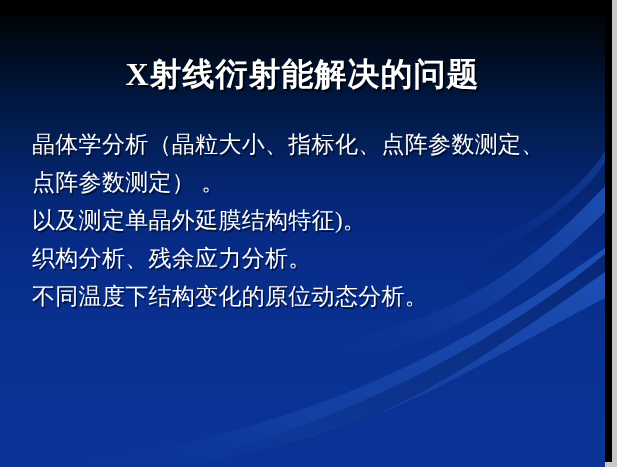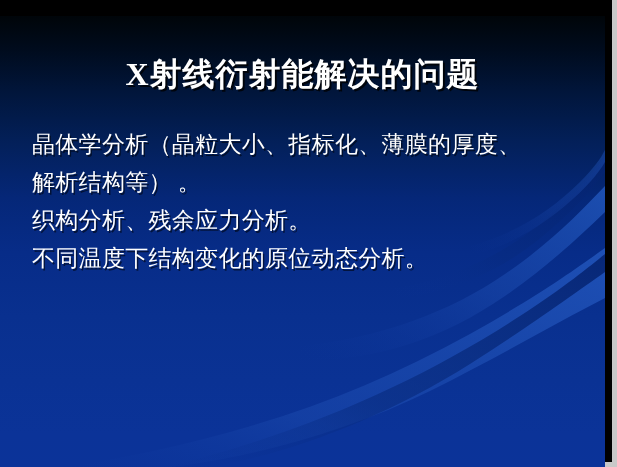--- a/index.html
+++ b/index.html
@@ -143,21 +143,22 @@
 
         <path d="M 470,230 C 515,218 552,194 580,166 C 594,152 601,142 605,134
                  L 605,146 C 598,158 585,173 566,189 C 533,217 498,234 470,239 Z" fill="url(#swLight2)" opacity="0.55"></path>
       </svg>
 
       <div id="title-block">
         <span id="slide-title">X射线衍射能解决的问题</span>
       </div>
 
       <div id="body-block">
-        <div class="body-line">晶体学分析（晶粒大小、指标化、薄膜的厚度、</div>
-        <div class="body-line">解析结构等） 。</div>
+        <div class="body-line">晶体学分析（晶粒大小、指标化、点阵参数测定、</div>
+        <div class="body-line">点阵参数测定） 。</div>
+        <div class="body-line">以及测定单晶外延膜结构特征)。</div>
         <div class="body-line">织构分析、残余应力分析。</div>
         <div class="body-line">不同温度下结构变化的原位动态分析。</div>
       </div>
 
     </div>
   </div>
 </div>
 
 </body></html>

